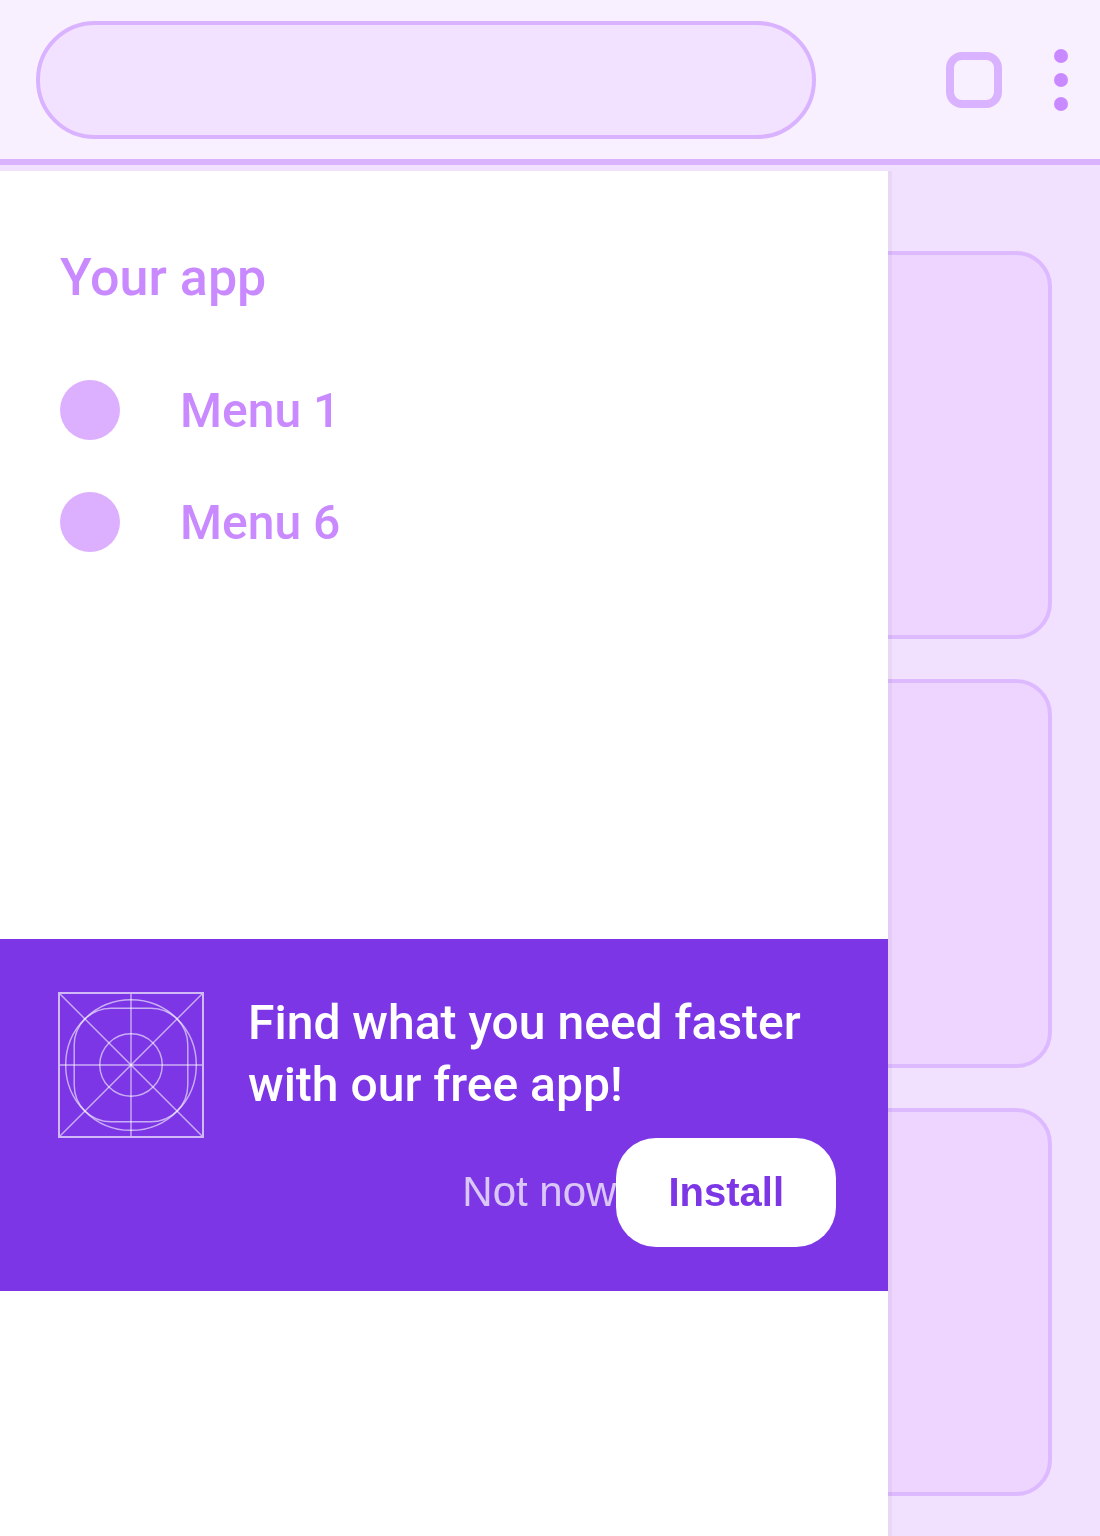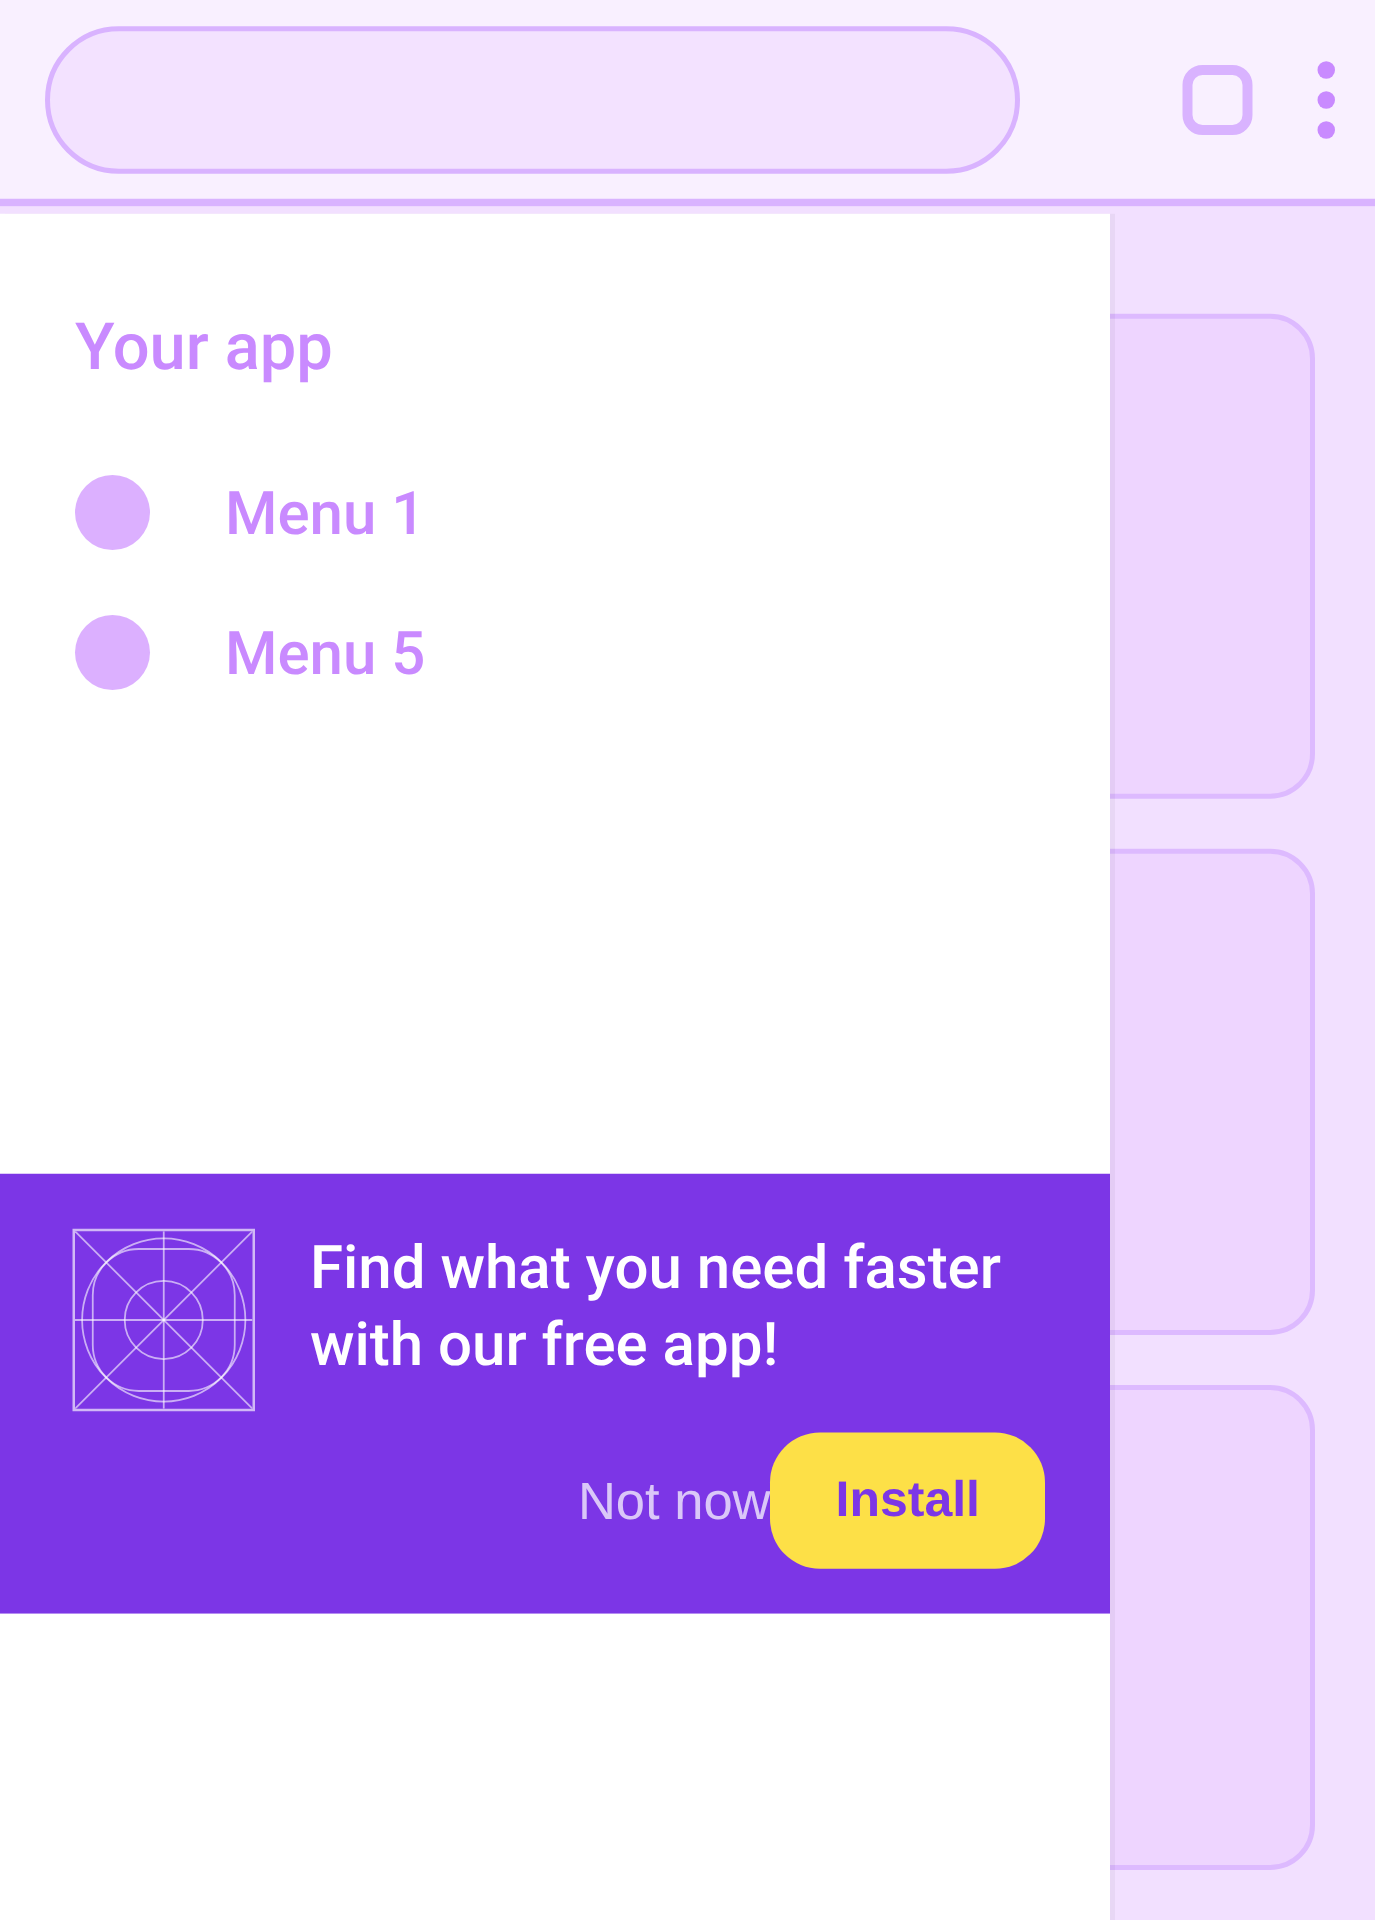--- a/index.html
+++ b/index.html
@@ -85,33 +85,33 @@
 
     
     .banner {
       position: absolute;
       left: 0; width: 888px;
       top: calc(171px + 768px);
       height: 352px;
       background: #7c36e6;
       color: #fff;
       padding: 44px 52px 36px 58px;
-      display: flex; flex-direction: column; justify-content: space-between;
+      display: flex; flex-direction: column; justify-content: center;
     }
     .banner-top { display:flex; align-items:flex-start; gap: 44px; }
     .app-icon {
       width: 146px; height: 146px; flex:none;
       border: 2px solid rgba(255,255,255,0.65);
       position: relative;
     }
     .app-icon svg { width:100%; height:100%; display:block; }
     .banner-text { font-size: 48px; font-weight: 500; line-height: 1.3; color:#fff; }
     .banner-actions { display:flex; align-items:center; justify-content:flex-end; }
     .btn-text { font-size: 42px; font-weight: 500; color: rgba(255,255,255,0.72); background:none; border:none; }
-    .btn-pill { font-size: 40px; font-weight: 600; color:#7c36e6; background:#fde047; border:none; border-radius: 40px; padding: 32px 52px; }
+    .btn-pill { font-size: 40px; font-weight: 600; color:#7c36e6; background:#ffffff; border:none; border-radius: 40px; padding: 32px 52px; }
 
     
     .drawer-lower {
       position:absolute;
       left:0; width:888px;
       top: calc(171px + 768px + 352px);
       bottom:0;
       background:#fff;
     }
   </style>
@@ -140,21 +140,21 @@
 
   <div class="drawer">
     <div class="drawer-title">Your app</div>
     <div class="menu">
       <div class="menu-item">
         <div class="bullet"></div>
         <span>Menu 1</span>
       </div>
       <div class="menu-item">
         <div class="bullet"></div>
-        <span>Menu 5</span>
+        <span>Menu 6</span>
       </div>
     </div>
   </div>
 
   <div class="banner">
     <div class="banner-top">
       <div class="app-icon">
         <svg viewBox="0 0 100 100">
           <g stroke="rgba(255,255,255,0.6)" stroke-width="1" fill="none">
             <line x1="50" y1="0" x2="50" y2="100"></line>

